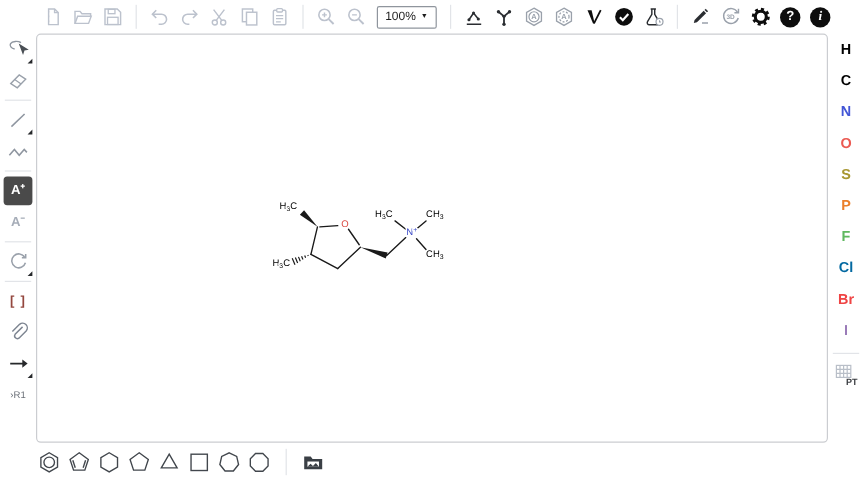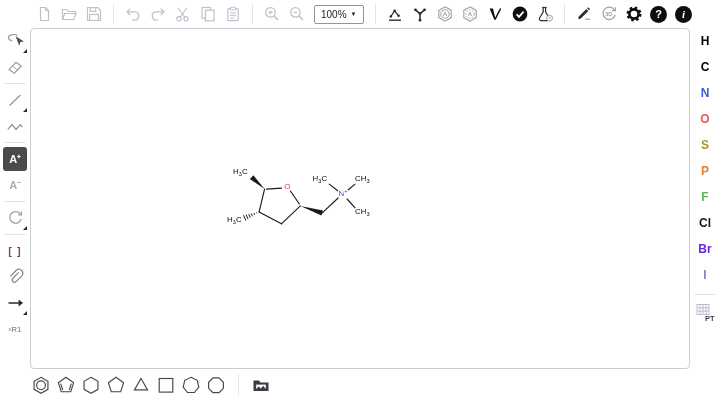--- a/index.html
+++ b/index.html
@@ -293,22 +293,22 @@
 
   <div class="right-toolbar">
     <div style="display:flex;flex-direction:column;align-items:center;">
         <button class="elem-btn" style="color: rgb(0, 0, 0);">H</button>
         <button class="elem-btn" style="color: rgb(0, 0, 0);">C</button>
         <button class="elem-btn" style="color: rgb(67, 86, 214);">N</button>
         <button class="elem-btn" style="color: rgb(235, 90, 82);">O</button>
         <button class="elem-btn" style="color: rgb(168, 151, 50);">S</button>
         <button class="elem-btn" style="color: rgb(235, 127, 42);">P</button>
         <button class="elem-btn" style="color: rgb(95, 184, 95);">F</button>
-        <button class="elem-btn" style="color: #0f172a;">Cl</button>
-        <button class="elem-btn" style="color: #6d28d9;">Br</button>
+        <button class="elem-btn" style="color: #0369a1;">Cl</button>
+        <button class="elem-btn" style="color: #ef4444;">Br</button>
         <button class="elem-btn" style="color: rgb(154, 123, 184);">I</button>
       </div>
     <div class="hdiv"></div>
     <button class="lt-btn" style="margin-top:2px;align-items:center;">
       <svg class="ic" width="22" height="22" viewBox="0 0 22 22">
         <rect x="3" y="3.5" width="12" height="10" fill="none" stroke="#b9bfc8" stroke-width="1"></rect>
         <path d="M6 3.5v10 M9 3.5v10 M12 3.5v10 M3 6.8h12 M3 10.1h12" stroke="#b9bfc8" stroke-width="1"></path>
         <text x="11" y="19.5" font-size="7.5" font-weight="bold" fill="#3a3d41">PT</text>
       </svg>
     </button>

